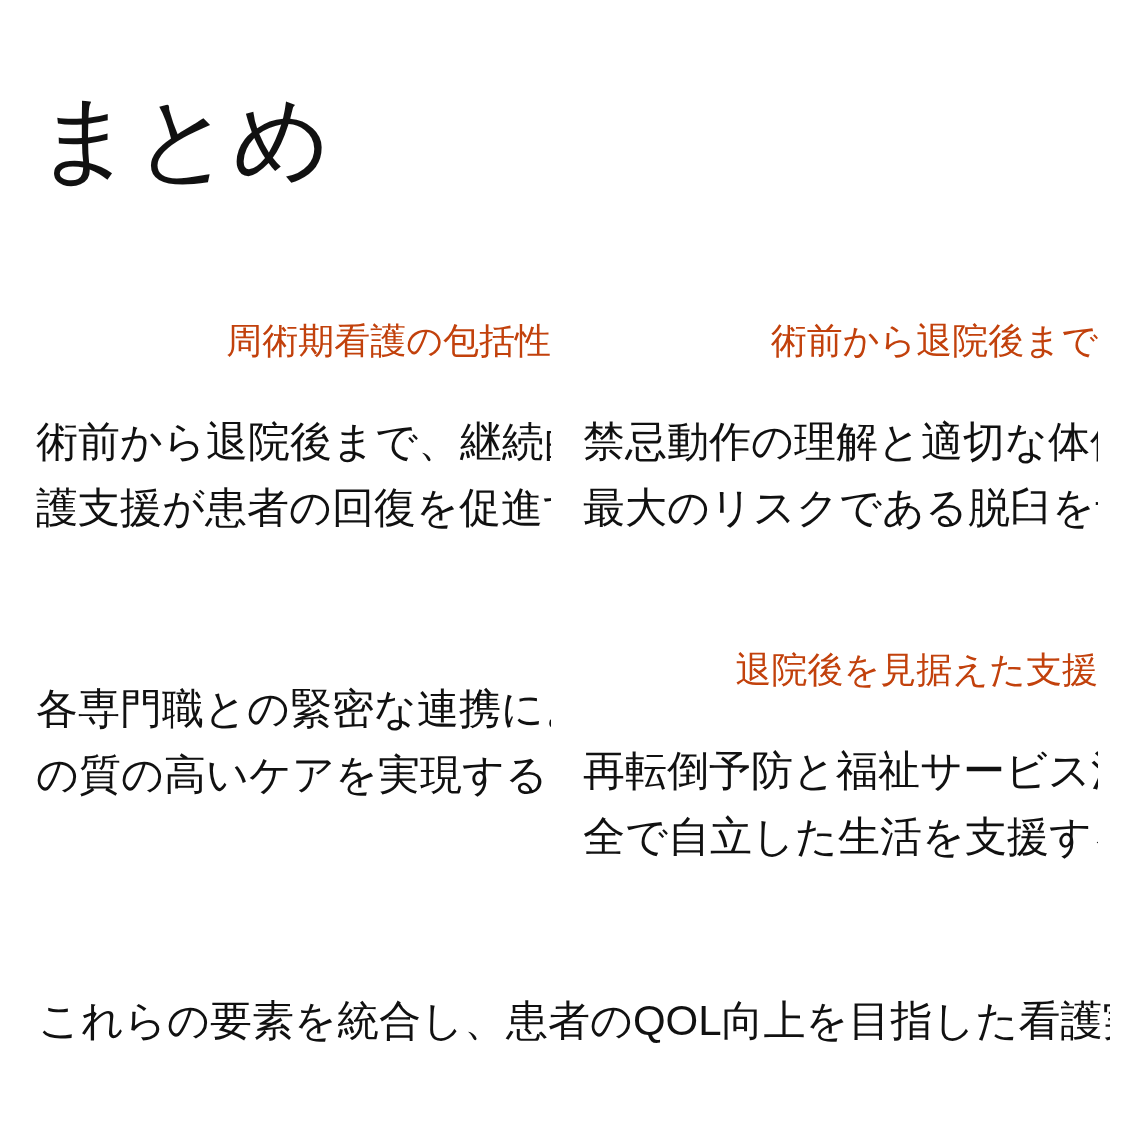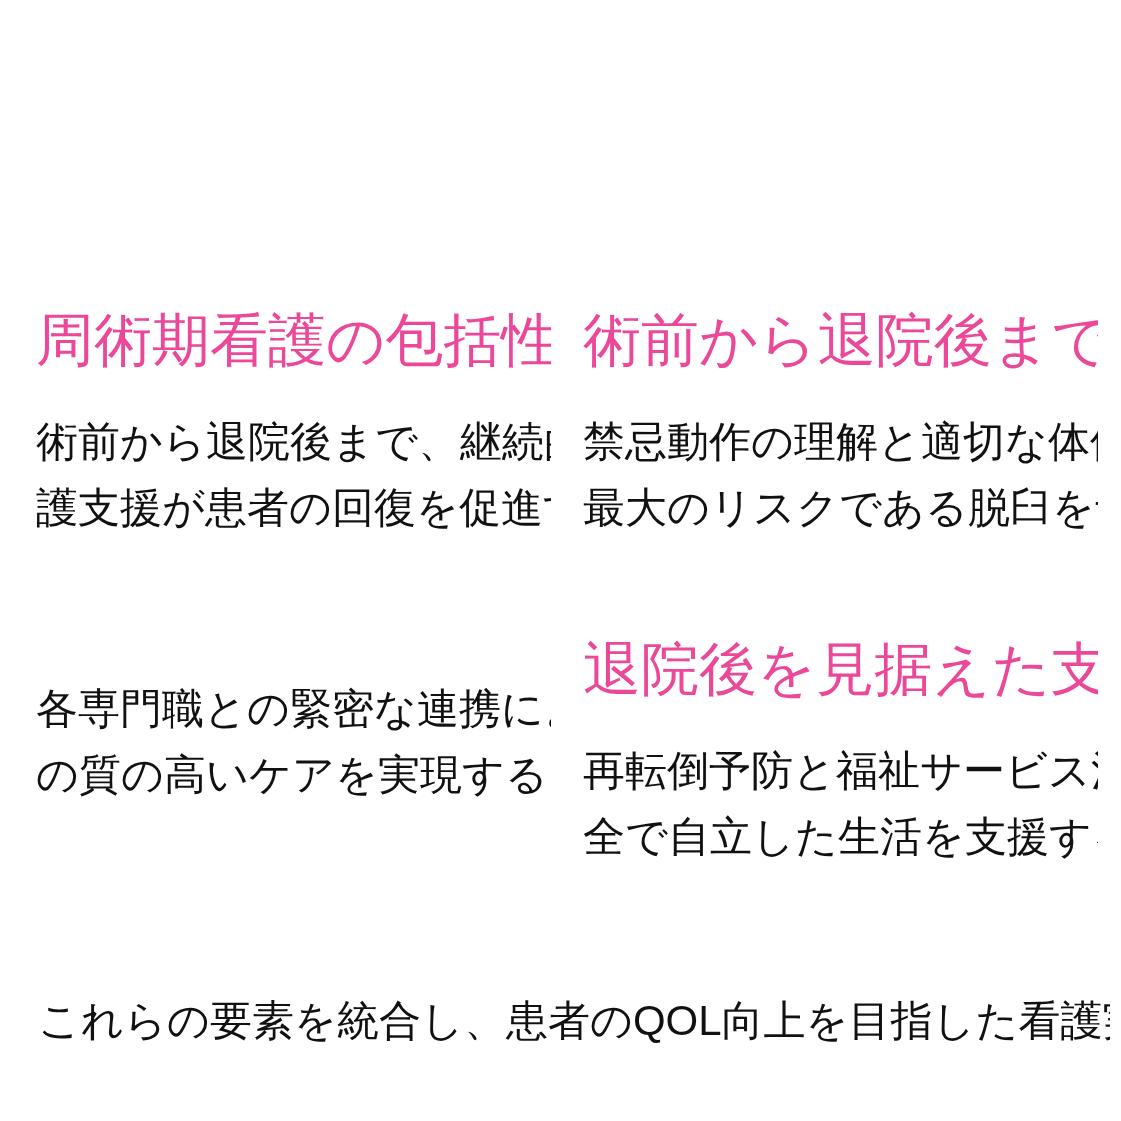--- a/index.html
+++ b/index.html
@@ -34,24 +34,25 @@
     overflow: hidden;
   }
   .section.s1 { left: 36px;  top: 310px; }
   .section.s2 { left: 583px; top: 310px; }
   .section.s3 { left: 36px;  top: 639px; }
   .section.s4 { left: 583px; top: 639px; }
   .section-heading {
     margin: 0;
     font-family: "Liberation Serif", "DejaVu Serif", serif;
     font-weight: 400;
-    font-size: 58px;
+    font-size: 36px;
     line-height: 62px;
     white-space: nowrap;
-    color: #ec4899;
+    color: #c2410c;
+    text-align: right;
   }
   .section-body {
     margin-top: 37px;
     font-size: 42px;
     line-height: 66px;
     color: #111111;
   }
   .body-line {
     display: block;
     white-space: nowrap;
@@ -66,20 +67,21 @@
     white-space: nowrap;
     overflow: hidden;
     color: #111111;
   }
 </style>
 </head>
 <body>
 
 <div class="slide">
 
+  <h1 class="slide-title">まとめ</h1>
 
   <section class="section s1">
     <h2 class="section-heading">周術期看護の包括性</h2>
     <div class="section-body">
       <span class="body-line">術前から退院後まで、継続的で包括的な看</span>
       <span class="body-line">護支援が患者の回復を促進する。</span>
     </div>
   </section>
 
   <section class="section s2">

